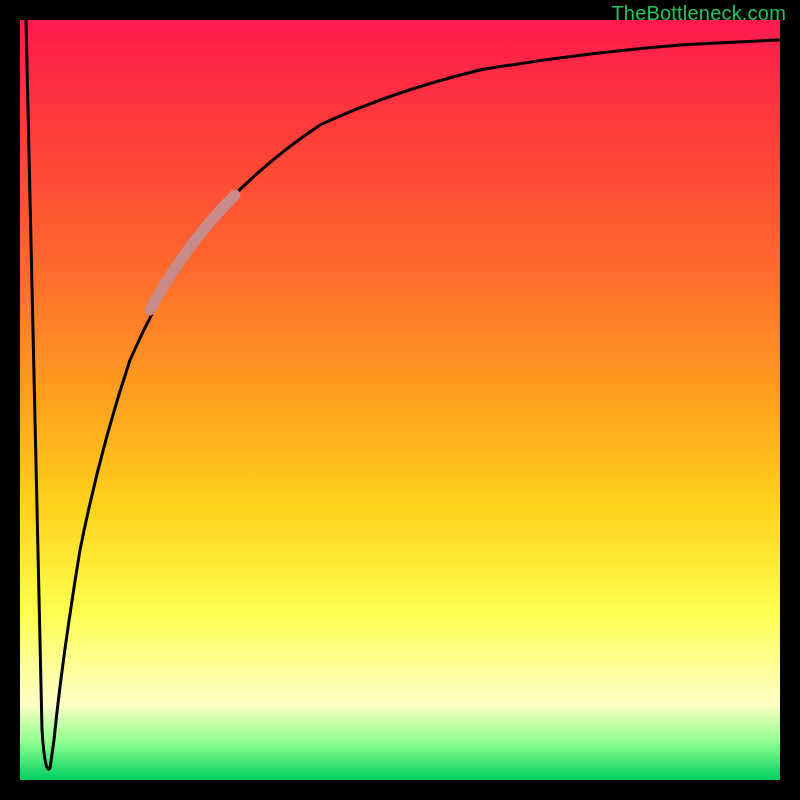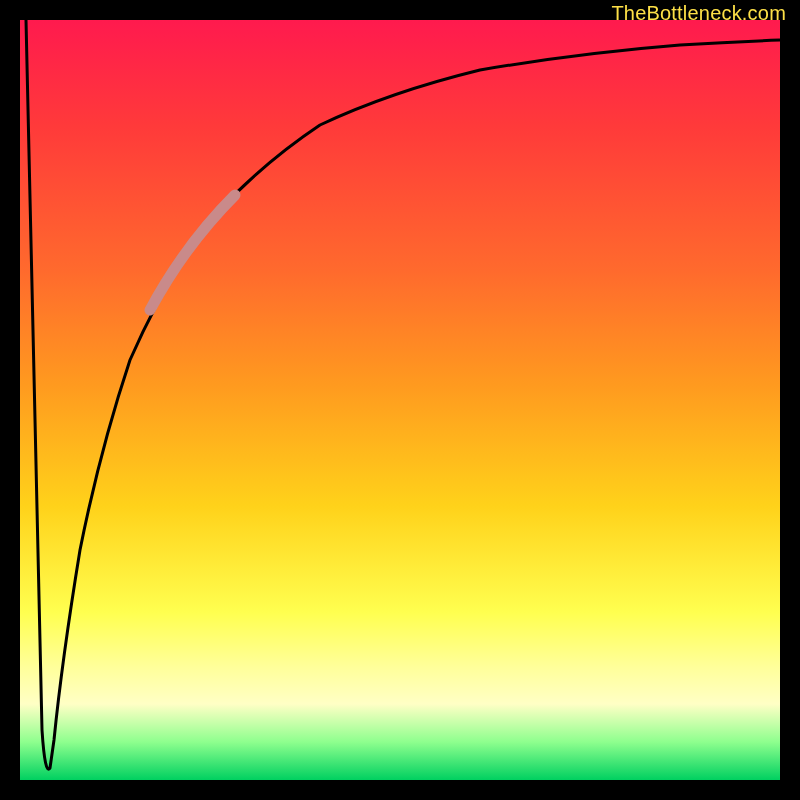--- a/index.html
+++ b/index.html
@@ -48,21 +48,21 @@
     left: 20px;
     top: 20px;
     width: 760px;
     height: 760px;
     overflow: visible;
   }
   .watermark {
     position: absolute;
     top: 2px;
     right: 14px;
-    color: #fde047;
+    color: #22c55e;
     font-size: 20px;
     font-weight: 500;
     letter-spacing: 0.2px;
   }
 </style>
 </head>
 <body>
 
 <div class="stage">
   <div class="plot-area"></div>

